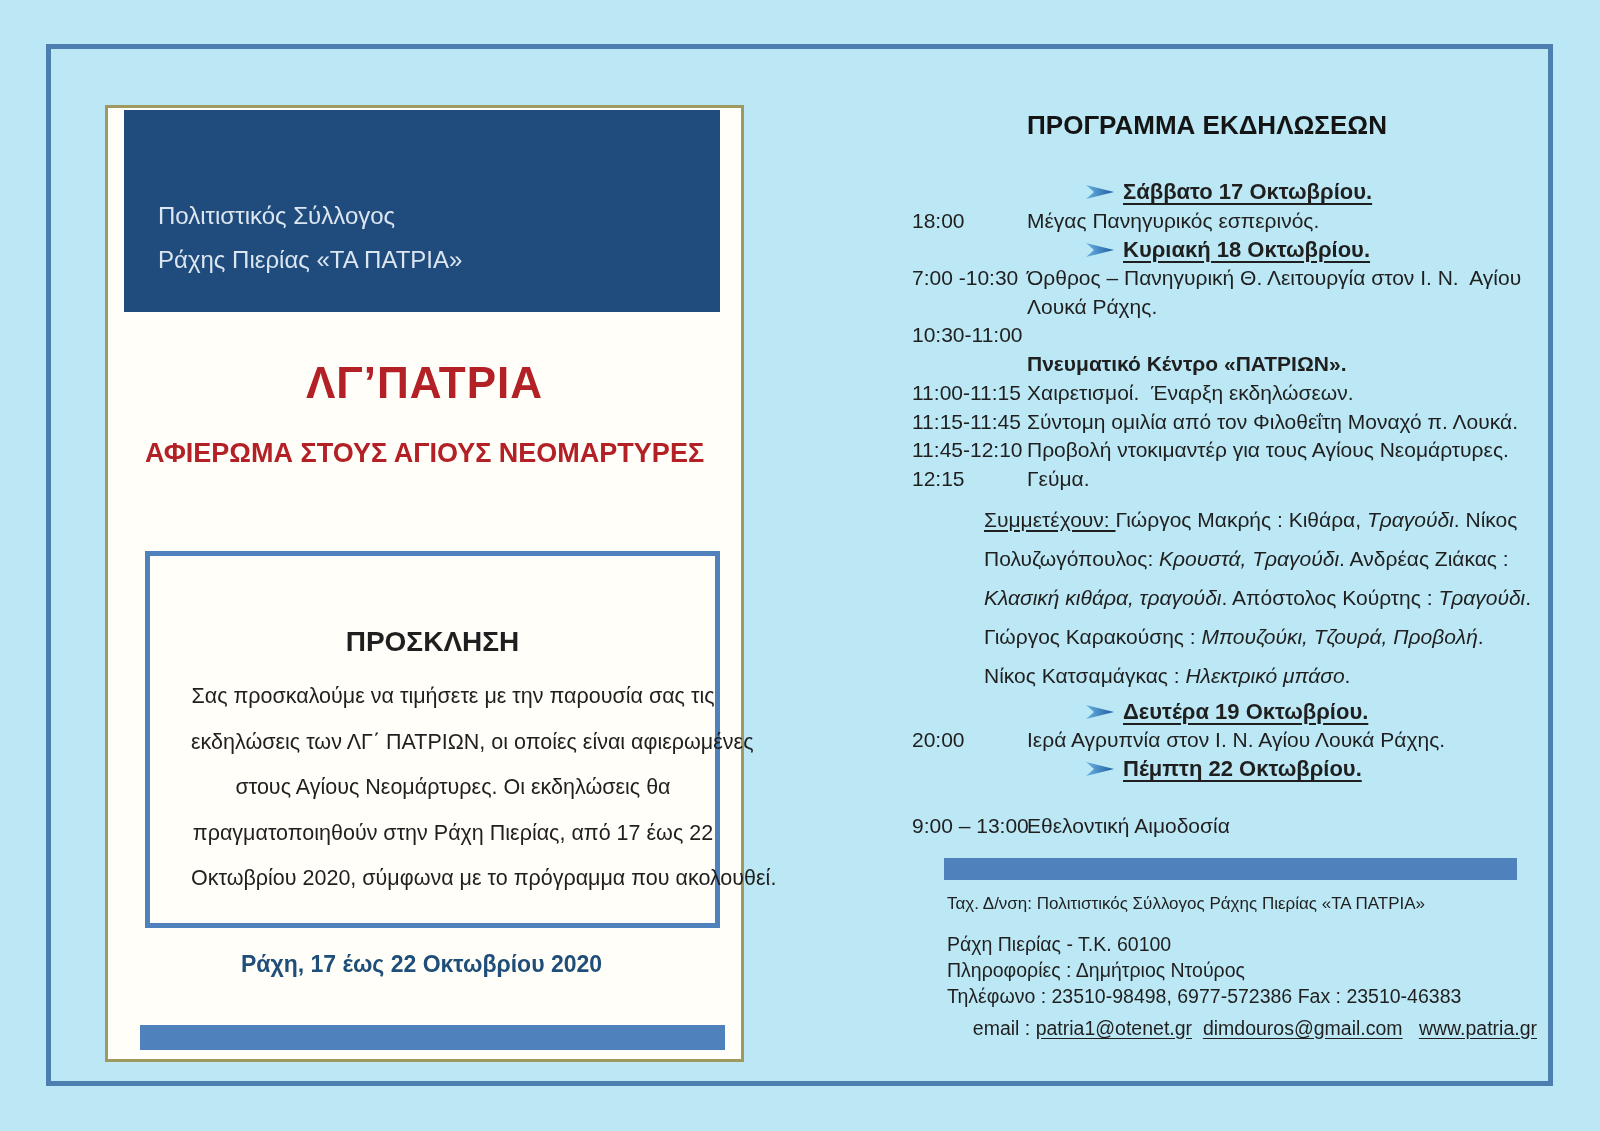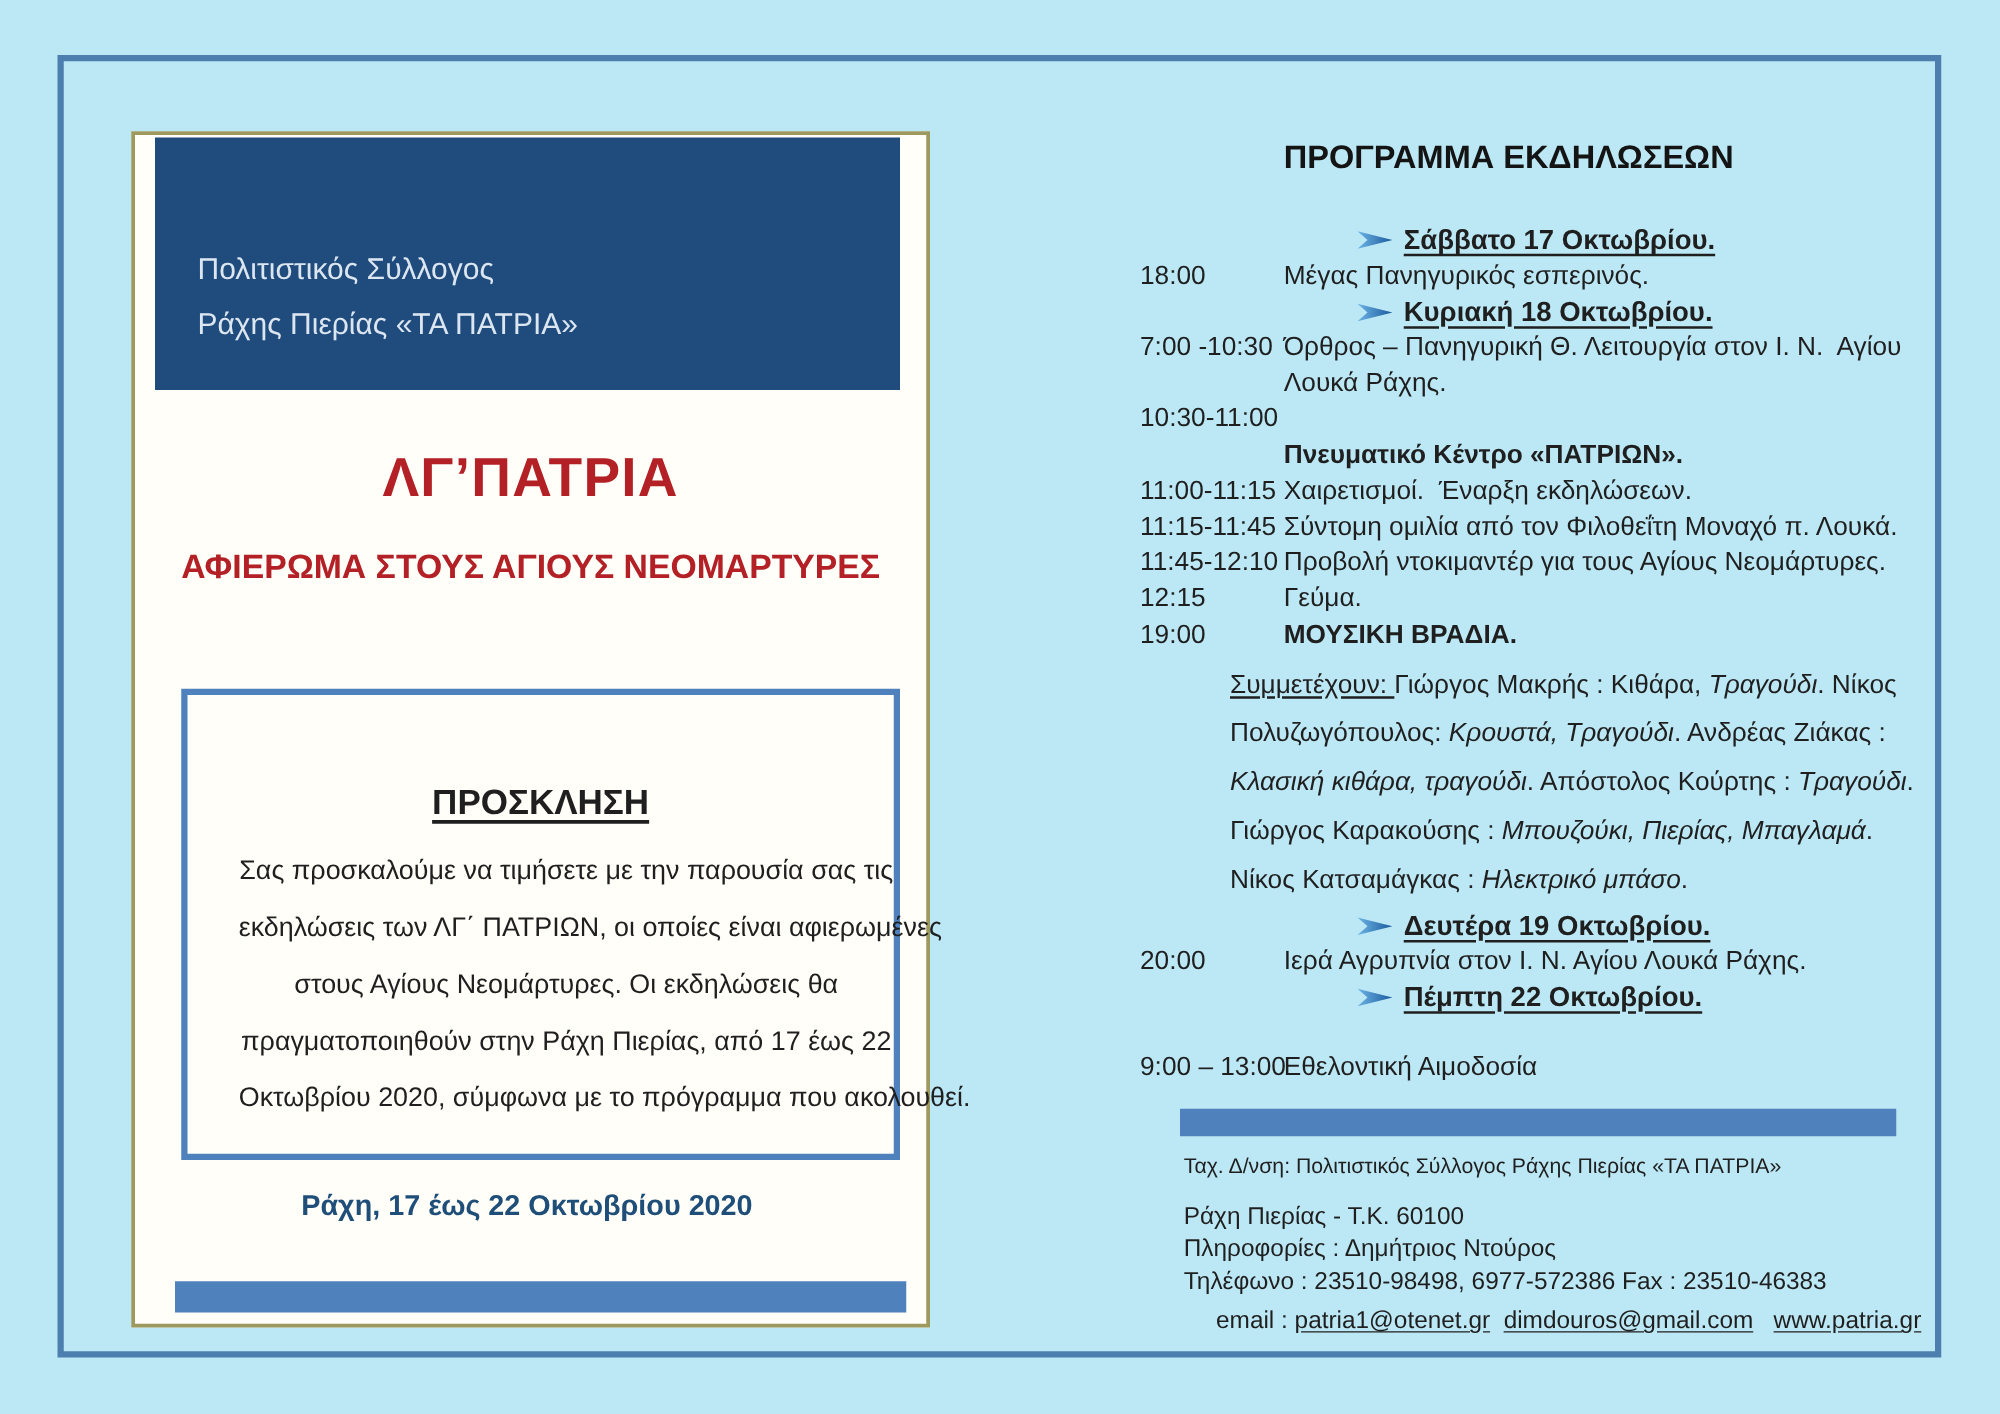--- a/index.html
+++ b/index.html
@@ -19,21 +19,21 @@
   .card-header{position:absolute;left:16px;top:2px;width:596px;height:202px;box-sizing:border-box;
     background:var(--header-bg);color:var(--header-text);padding:84px 0 0 34px;
     font-size:24px;line-height:44px;}
   .card-title{position:absolute;left:0;top:250px;width:100%;margin:0;text-align:center;
     font-size:44px;font-weight:700;color:var(--red);letter-spacing:1px;}
   .card-subtitle{position:absolute;left:0;top:330px;width:100%;margin:0;text-align:center;
     font-size:27px;font-weight:700;color:var(--red);}
   .invite-box{position:absolute;left:37px;top:443px;width:575px;height:377px;box-sizing:border-box;
     border:5px solid var(--accent);background:var(--card-bg);}
   .invite-heading{margin-top:70px;text-align:center;font-size:28px;font-weight:700;color:var(--text);
-    text-decoration:underline;text-underline-offset:5px;text-decoration-thickness:2.5px;}
+    text-underline-offset:5px;text-decoration-thickness:2.5px;}
   .invite-text{margin-top:16px;}
   .invite-text div{line-height:45.5px;font-size:21.5px;color:var(--text);text-align:center;white-space:pre;padding-left:41px;}
   .card-date{position:absolute;left:133px;top:843px;font-size:23px;font-weight:700;color:var(--dark-blue);}
   .card-bar{position:absolute;left:32px;top:917px;width:585px;height:25px;background:var(--accent);}
 
   
   .right-pane{position:absolute;left:912px;top:110px;width:625px;color:var(--text);}
   .program-title{width:590px;margin:0;text-align:center;font-size:26px;font-weight:700;color:#141414;}
   .schedule{margin-top:37px;}
   .row{display:flex;height:28.7px;line-height:28.7px;font-size:21px;}
@@ -136,29 +136,25 @@
           <span class="desc">Σύντομη ομιλία από τον Φιλοθεΐτη Μοναχό π. Λουκά.</span>
         </div>
         <div class="row">
           <span class="time">11:45-12:10</span>
           <span class="desc">Προβολή ντοκιμαντέρ για τους Αγίους Νεομάρτυρες.</span>
         </div>
         <div class="row">
           <span class="time">12:15</span>
           <span class="desc">Γεύμα.</span>
         </div>
-        <div class="row">
-          <span class="time">19:00</span>
-          <span class="desc bold">ΜΟΥΣΙΚΗ ΒΡΑΔΙΑ.</span>
-        </div>
         <div class="participants">
           <div class="p-line"><span class="u">Συμμετέχουν: </span><span>Γιώργος Μακρής : Κιθάρα, </span><span class="i">Τραγούδι</span><span>. Νίκος</span></div>
           <div class="p-line"><span>Πολυζωγόπουλος: </span><span class="i">Κρουστά, Τραγούδι</span><span>. Ανδρέας Ζιάκας :</span></div>
           <div class="p-line"><span class="i">Κλασική κιθάρα, τραγούδι</span><span>. Απόστολος Κούρτης : </span><span class="i">Τραγούδι</span><span>.</span></div>
-          <div class="p-line"><span>Γιώργος Καρακούσης : </span><span class="i">Μπουζούκι, Πιερίας, Μπαγλαμά</span><span>.</span></div>
+          <div class="p-line"><span>Γιώργος Καρακούσης : </span><span class="i">Μπουζούκι, Τζουρά, Προβολή</span><span>.</span></div>
           <div class="p-line"><span>Νίκος Κατσαμάγκας : </span><span class="i">Ηλεκτρικό μπάσο</span><span>.</span></div>
         </div>
         <div class="row-date">
           <svg width="30" height="20" viewBox="0 0 30 20">
             <polygon points="1,3 29,10 1,17 9,10" fill="url(#arrowGrad)"></polygon>
           </svg>
           <span class="dlabel">Δευτέρα 19 Οκτωβρίου.</span>
         </div>
         <div class="row">
           <span class="time">20:00</span>

